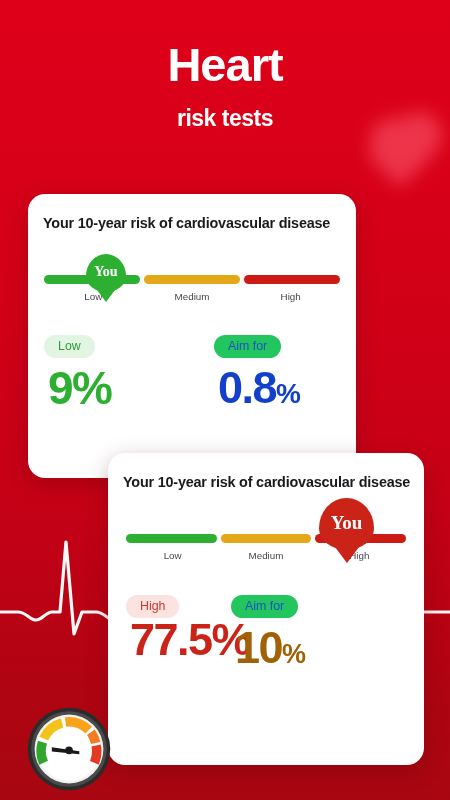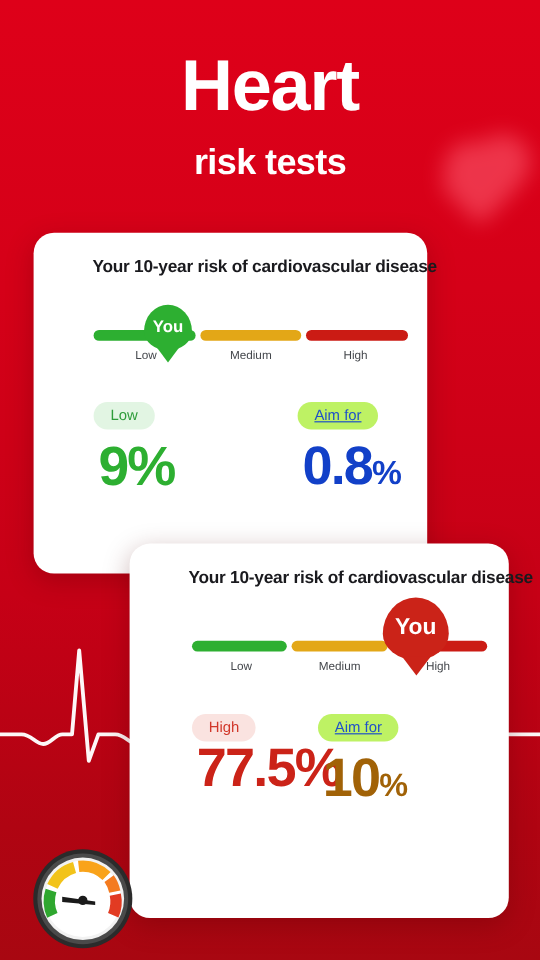--- a/index.html
+++ b/index.html
@@ -41,21 +41,20 @@
   }
 
   .ecg { position:absolute; left:0; top:520px; width:450px; height:130px; z-index:1; }
 
   
   .card {
     position:absolute;
     background:#FFFFFF;
     border-radius:17px;
     box-shadow:0 6px 22px rgba(80,0,0,.28);
-    padding-left:34px;
   }
   #card-low  { left:28px;  top:194px; width:328px; height:284px; z-index:3; }
   #card-high { left:108px; top:453px; width:316px; height:312px; z-index:4; }
 
   .card-title {
     color:#1A1A1E;
     font-weight:bold;
     letter-spacing:-.2px;
     white-space:nowrap;
   }
@@ -90,21 +89,21 @@
     display:flex; align-items:center; justify-content:center;
   }
   .pin .pin-shape::after {
     content:""; position:absolute;
     left:50%; transform:translateX(-50%);
     width:0; height:0;
     border-left:solid transparent;
     border-right:solid transparent;
   }
   .pin .pin-label {
-    color:#fff; font-weight:bold; line-height:1;
+    color:#fff; font-weight:bold; line-height:1;font-family:Liberation Serif, serif;
   }
 
   #pin-low { left:42px; bottom:10px; }
   #pin-low .pin-shape { width:40px; height:38px; background:#2DAF31; }
   #pin-low .pin-shape::after {
     bottom:-10px; border-left-width:9px; border-right-width:9px;
     border-top:12px solid #2DAF31;
   }
   #pin-low .pin-label { font-size:14px; margin-top:-2px; }
 
@@ -124,21 +123,21 @@
   .result-col { display:flex; flex-direction:column; }
   .badge {
     align-self:flex-start;
     border-radius:13px;
     font-size:12.4px;
     padding:5px 14px 6px 14px;
     line-height:1;
   }
   .badge.b-low  { background:#E2F5E3; color:#2E9C3A; }
   .badge.b-high { background:#FAE3E0; color:#D1372A; }
-  .badge.b-aim  { background:#bef264; color:#1F51C8;text-decoration:underline; }
+  .badge.b-aim  { background:#22c55e; color:#1F51C8; }
 
   .value { line-height:.95; white-space:nowrap; font-weight:bold; letter-spacing:-1.5px; }
   .value .pct { letter-spacing:-1px; }
   .v-low  { color:#2DAF31; font-size:46px; margin-top:9px; margin-left:4px; }
   .v-low  .pct { font-size:46px; }
   .v-aim  { color:#1240C8; font-size:45px; margin-top:9px; margin-left:4px; }
   .v-aim  .pct { font-size:28px; }
   .v-high { color:#CB2318; font-size:45px; margin-top:1px; margin-left:4px; }
   .v-high .pct { font-size:45px; }
   .v-aim2 { color:#a16207; font-size:45px; margin-top:9px; margin-left:4px; }
@@ -151,25 +150,25 @@
     margin:20px 18px 0 18px;
     text-align:center;
     font-size:11.6px;
     line-height:1.35;
     color:#1D2024;
   }
 
   
   .header { position:absolute; left:0; right:0; top:40px; z-index:2; text-align:center; }
   .title-main {
-    color:#fff; font-weight:bold; font-size:60px;
+    color:#fff; font-weight:bold; font-size:47px;
     letter-spacing:-1px; line-height:1.05;
   }
   .title-sub {
-    color:#fff; font-weight:bold; font-size:30px;
+    color:#fff; font-weight:bold; font-size:23px;
     letter-spacing:-.5px; margin-top:16px;
   }
 
   
   .gauge { position:absolute; left:26px; top:706px; width:86px; height:86px; z-index:6; }
 </style>
 </head>
 <body>
 
 <div class="bg"></div>

